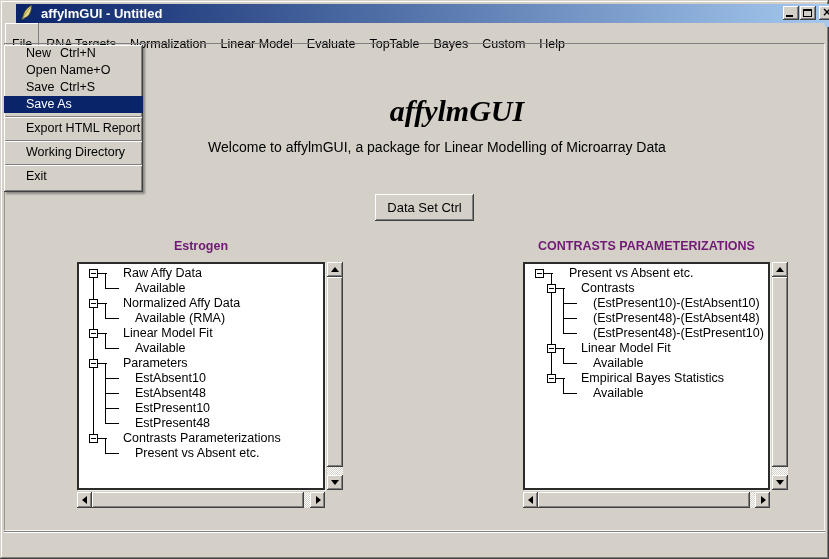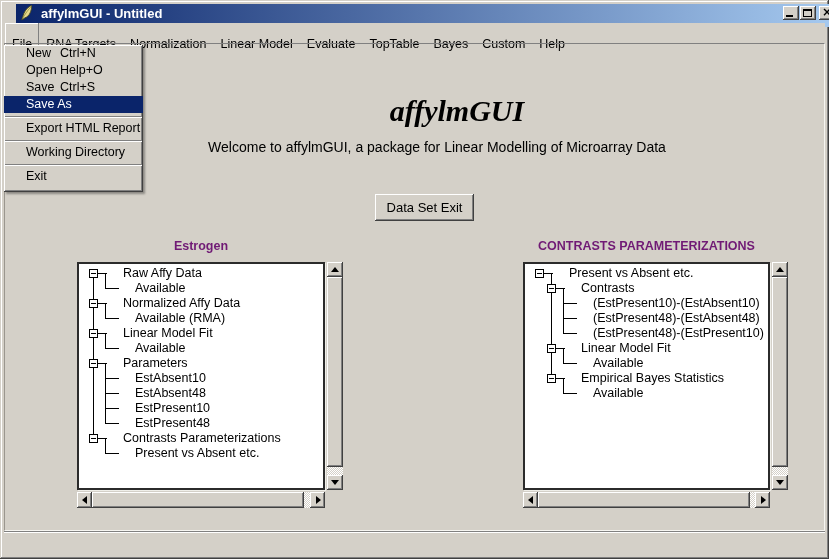--- a/index.html
+++ b/index.html
@@ -181,21 +181,21 @@
       <div class="mb-item">Bayes</div>
       <div class="mb-item">Custom</div>
       <div class="mb-item">Help</div>
     </div>
 
   <div class="content-frame"></div>
 
   <div class="hero-title">affylmGUI</div>
   <div class="hero-sub">Welcome to affylmGUI, a package for Linear Modelling of Microarray Data</div>
 
-  <button class="ds-btn">Data Set Exit</button>
+  <button class="ds-btn">Data Set Ctrl</button>
 
   <div class="panel-header left">Estrogen</div>
   <div class="panel-header right">CONTRASTS PARAMETERIZATIONS</div>
 
   <div class="treebox left">
     <div class="tree-body">
         <div class="tree-row">
           <div class="tl" style="left: 14px; top: 7px; width: 1px; height: 8px;"></div>
           <div class="tl" style="left: 19px; top: 7px; width: 9px; height: 1px;"></div>
           <div class="tl" style="left: 26px; top: 8px; width: 1px; height: 7px;"></div>
@@ -394,21 +394,21 @@
     <div class="sb-part rgt">
         <i class="tri tri-right"></i>
       </div>
   </div>
 
   <div class="groove"></div>
   <div class="statusbar"></div>
 
   <div class="filemenu">
       <div class="menu-item"><span class="mi-label">New</span><span class="mi-accel">Ctrl+N</span></div>
-      <div class="menu-item"><span class="mi-label">Open</span><span class="mi-accel">Help+O</span></div>
+      <div class="menu-item"><span class="mi-label">Open</span><span class="mi-accel">Name+O</span></div>
       <div class="menu-item"><span class="mi-label">Save</span><span class="mi-accel">Ctrl+S</span></div>
       <div class="menu-item selected"><span class="mi-label">Save As</span></div>
       <div class="menu-sep"></div>
       <div class="menu-item"><span class="mi-label">Export HTML Report</span></div>
       <div class="menu-sep"></div>
       <div class="menu-item"><span class="mi-label">Working Directory</span></div>
       <div class="menu-sep"></div>
       <div class="menu-item"><span class="mi-label">Exit</span></div>
     </div>
 

